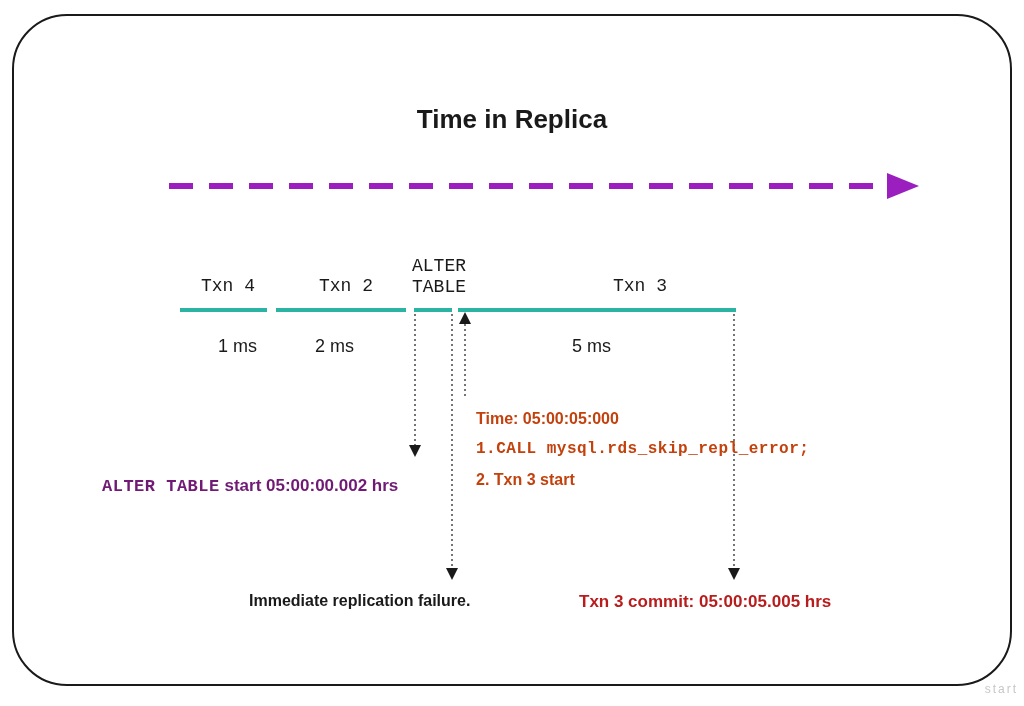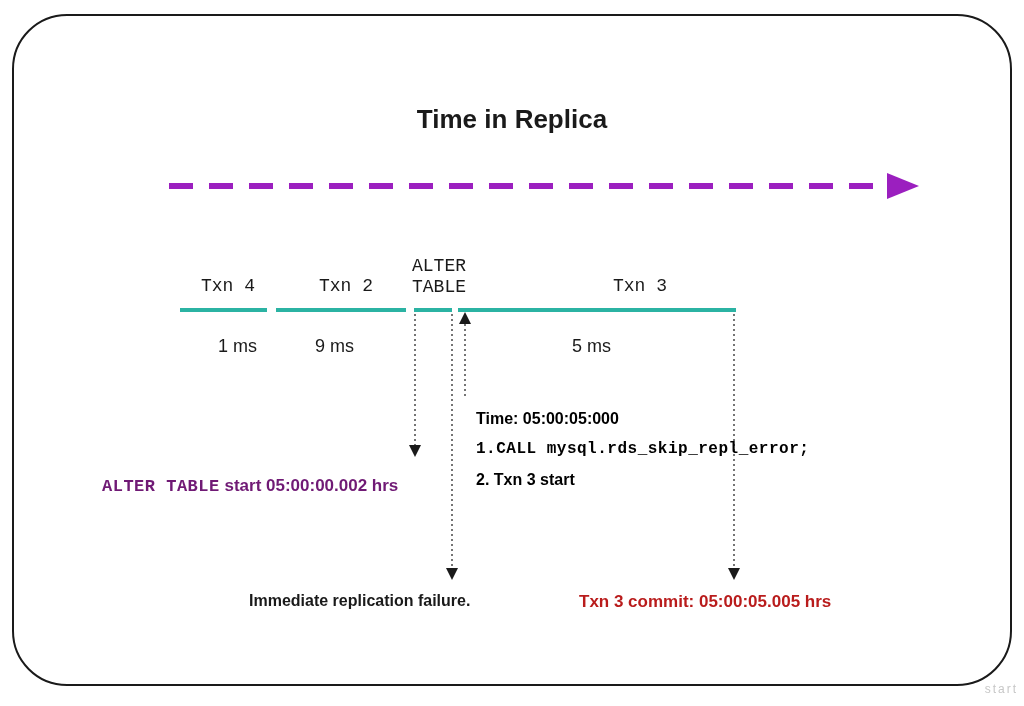--- a/index.html
+++ b/index.html
@@ -57,21 +57,21 @@
     position: absolute;
     font-size: 17px;
     font-weight: 600;
     color: #701a75;
   }
   .mono { font-family: "Courier New", Courier, monospace; font-weight: 700; letter-spacing: 0.5px; }
   .note-block {
     position: absolute;
     font-size: 16px;
     font-weight: 600;
-    color: #000000;
+    color: #c2410c;
     line-height: 1.9;
   }
   .fail-label {
     position: absolute;
     font-size: 16px;
     font-weight: 600;
     color: #1a1a1a;
   }
   .commit-label {
     position: absolute;
@@ -109,21 +109,21 @@
     <span>ALTER<br>TABLE</span>
   </div>
   <div class="txn-label" style="left:563px; top:260px;margin-left:36px;">Txn 3</div>
 
   <div class="bar" style="left:166px; width:87px;"></div>
   <div class="bar" style="left:262px; width:130px;"></div>
   <div class="bar" style="left:400px; width:38px;"></div>
   <div class="bar" style="left:444px; width:278px;"></div>
 
   <div class="duration-label" style="left:188px; top:320px;margin-left:16px;">1 ms</div>
-  <div class="duration-label" style="left:301px; top:320px;">9 ms</div>
+  <div class="duration-label" style="left:301px; top:320px;">2 ms</div>
   <div class="duration-label" style="left:558px; top:320px;">5 ms</div>
 
   <svg width="998" height="672" style="position:absolute; left:0; top:0; pointer-events:none;">
     <defs>
       <marker id="ah" markerWidth="12" markerHeight="12" refX="6" refY="6" orient="auto">
         <path d="M1,1 L11,6 L1,11 Z" fill="#1a1a1a"></path>
       </marker>
     </defs>
 
     <line x1="401" y1="298" x2="401" y2="435" stroke="#1a1a1a" stroke-width="1.2" stroke-dasharray="2 3" marker-end="url(#ah)"></line>

